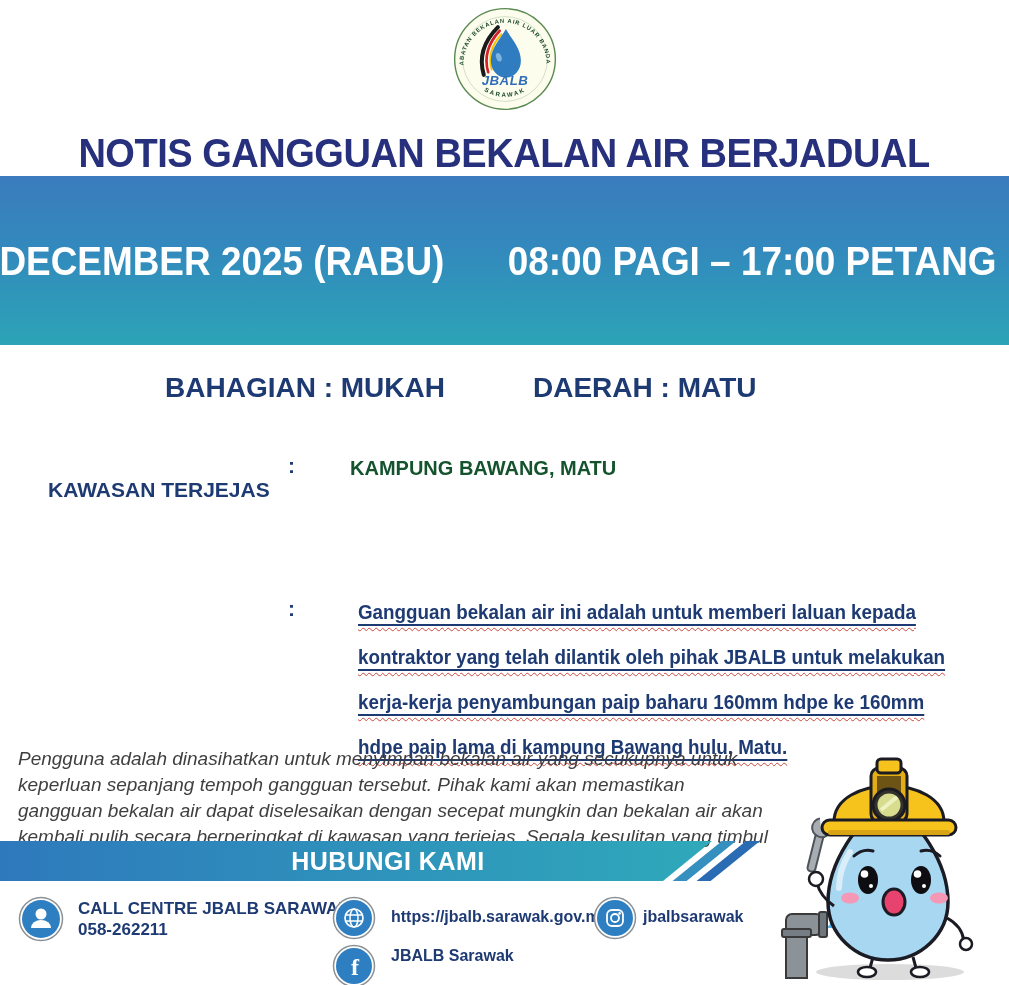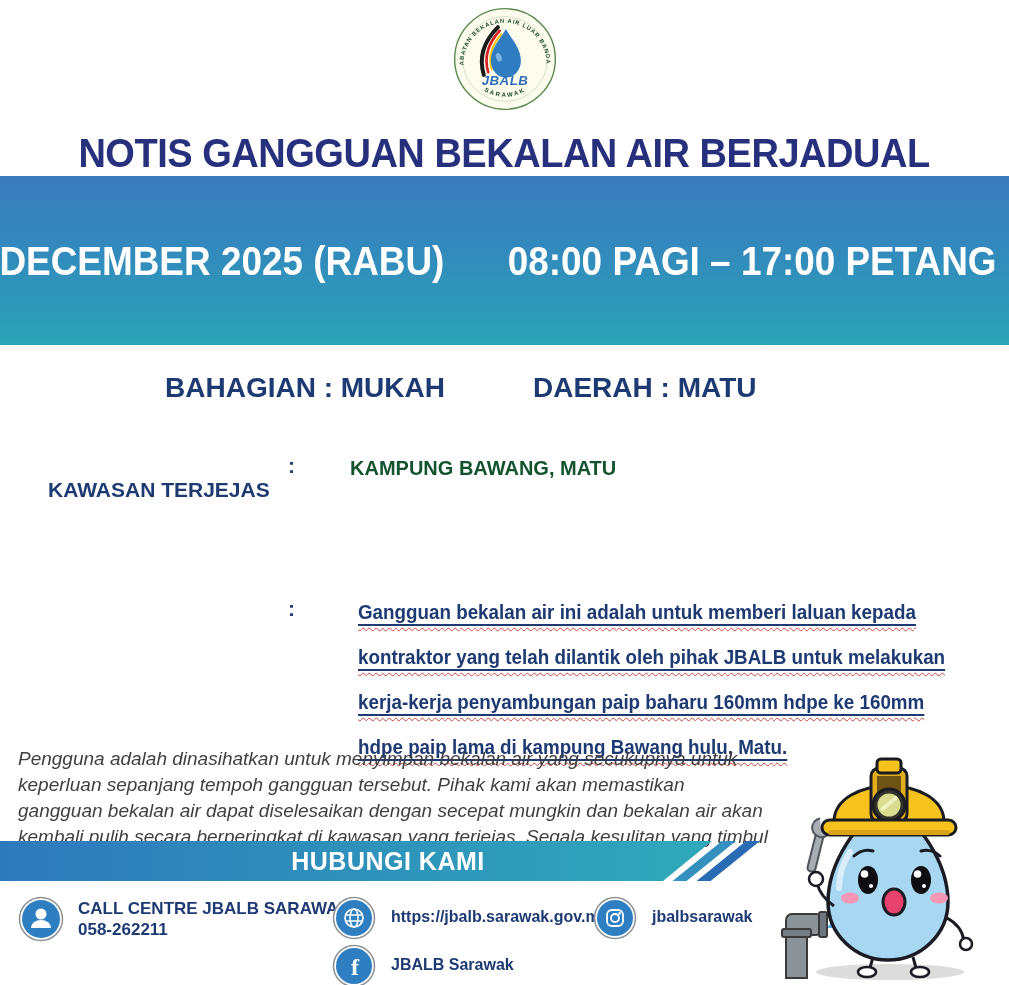--- a/index.html
+++ b/index.html
@@ -84,23 +84,23 @@
 
   
   .contact-item { position: absolute; display: flex; align-items: flex-start; }
   .ci-icon { flex: 0 0 auto; }
   .ci-text { color: #1e3a73; font-weight: 700; }
   .cc-item   { left: 18px;  top: 896px; }
   .cc-text   { margin-left: 14px; margin-top: 2px; font-size: 17px; line-height: 21px; }
   .web-item  { left: 332px; top: 896px; }
   .web-text  { margin-left: 15px; margin-top: 12px; font-size: 16px; }
   .ig-item   { left: 593px; top: 896px; }
-  .ig-text   { margin-left: 15px; margin-top: 12px; font-size: 16px; }
+  .ig-text   { margin-left: 6px; margin-top: 12px; font-size: 16px; }
   .fb-item   { left: 332px; top: 944px; }
-  .fb-text   { margin-left: 15px; margin-top: 12px; font-size: 16px; }
+  .fb-text   { margin-left: 15px; margin-top: 3px; font-size: 16px; }
 
   
   .mascot { position: absolute; left: 770px; top: 730px; width: 237px; height: 255px; }
 </style>
 </head>
 <body>
 
 <div class="page">
 
   <svg class="logo" viewBox="0 0 120 120">

